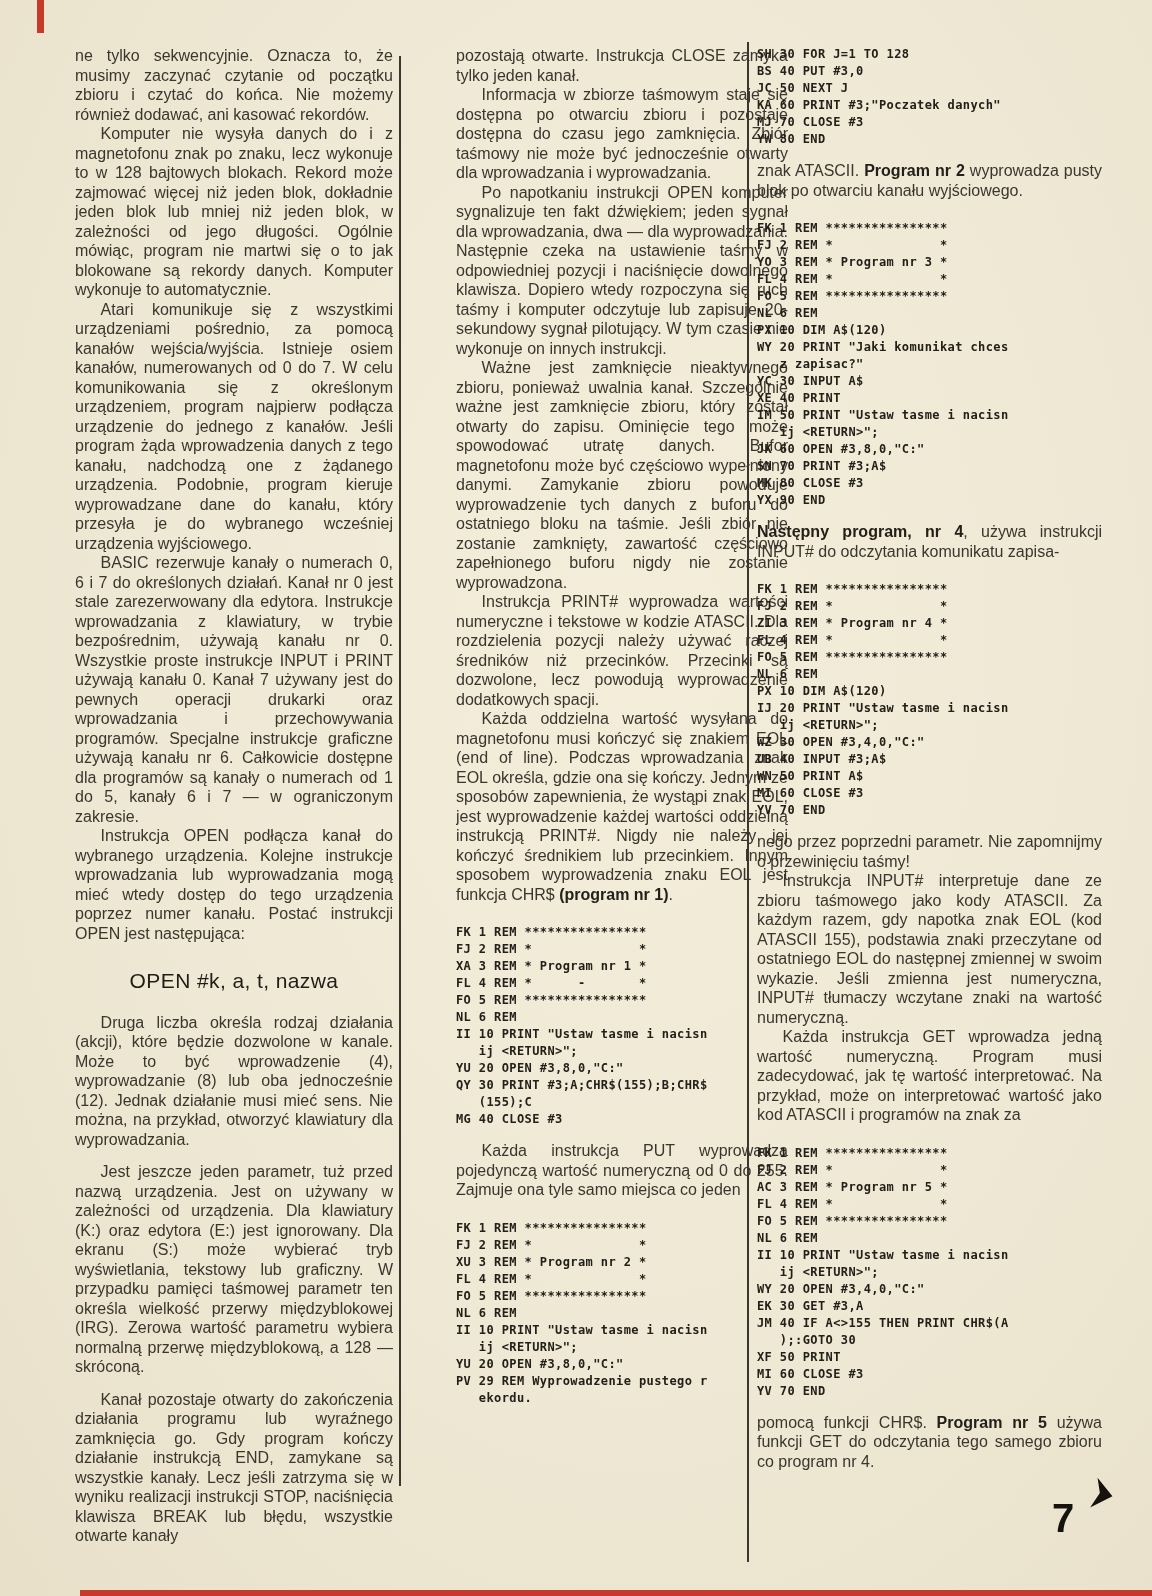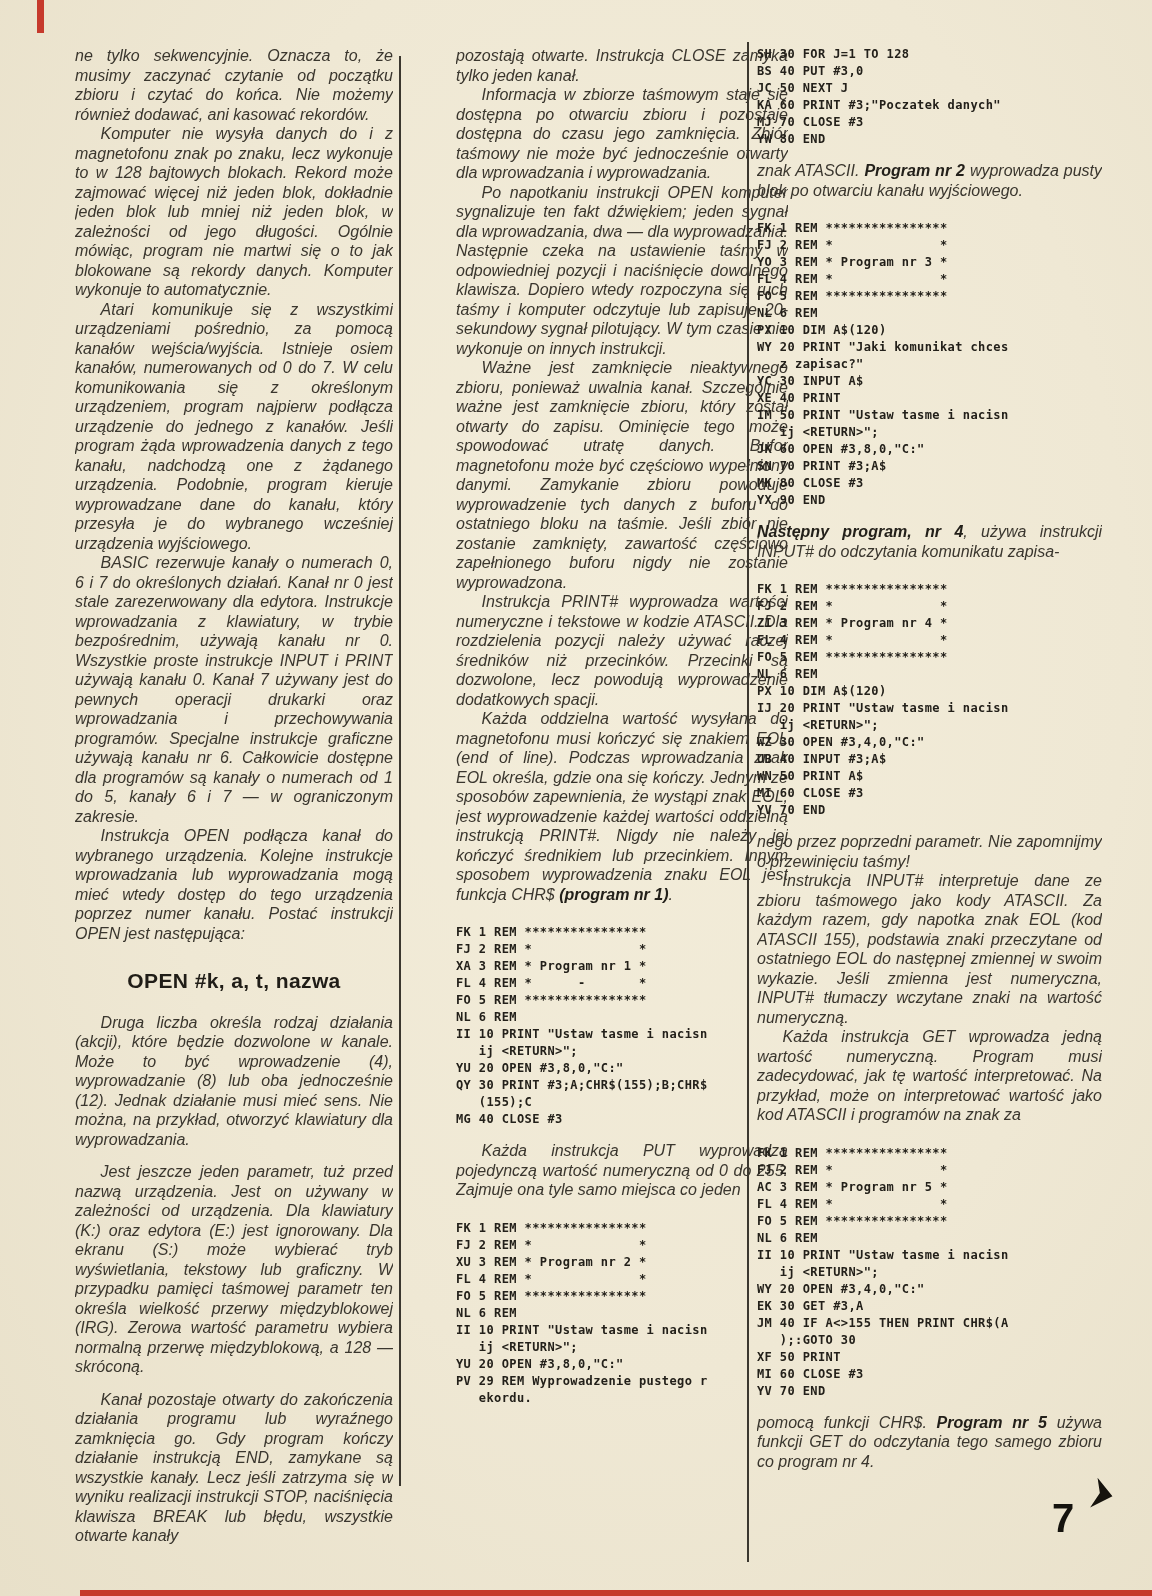--- a/index.html
+++ b/index.html
@@ -11,26 +11,26 @@
     font-family:"Liberation Sans", sans-serif;
   }
   .col {
     position:absolute; top:46px; height:1550px; overflow:hidden;
     text-align:justify; color:#3a362e;
     font-size:16px; line-height:19.5px;
   }
   #col-left   { left:75px;  width:318px; }
   #col-center { left:408px; width:332px;margin-left:48px; }
   #col-right  { left:757px; width:345px; }
-  .col p.body { margin:0; text-indent:1.6em;font-style:italic; }
+  .col p.body { margin:0; text-indent:1.6em; }
   .col p.noindent { text-indent:0; }
   .col p.gap { margin-top:13px; }
   .col > :first-child { margin-top:0; }
   h2.col-heading {
-    font-size:21px; font-weight:bold; text-align:center;
+    font-size:21px; font-weight:normal; text-align:center;
     margin:28px 0 22px 0; color:#201d17; letter-spacing:0.4px;
   }
   pre.code {
     font-family:"DejaVu Sans Mono", monospace;
     font-weight:bold; font-size:12px; line-height:17px;
     letter-spacing:0.4px; color:#23201a;
     margin:20px 0 12px 0; white-space:pre;
   }
   .col b { color:#23201a; }
   .divider { position:absolute; width:2px; background:#3b372f; }

